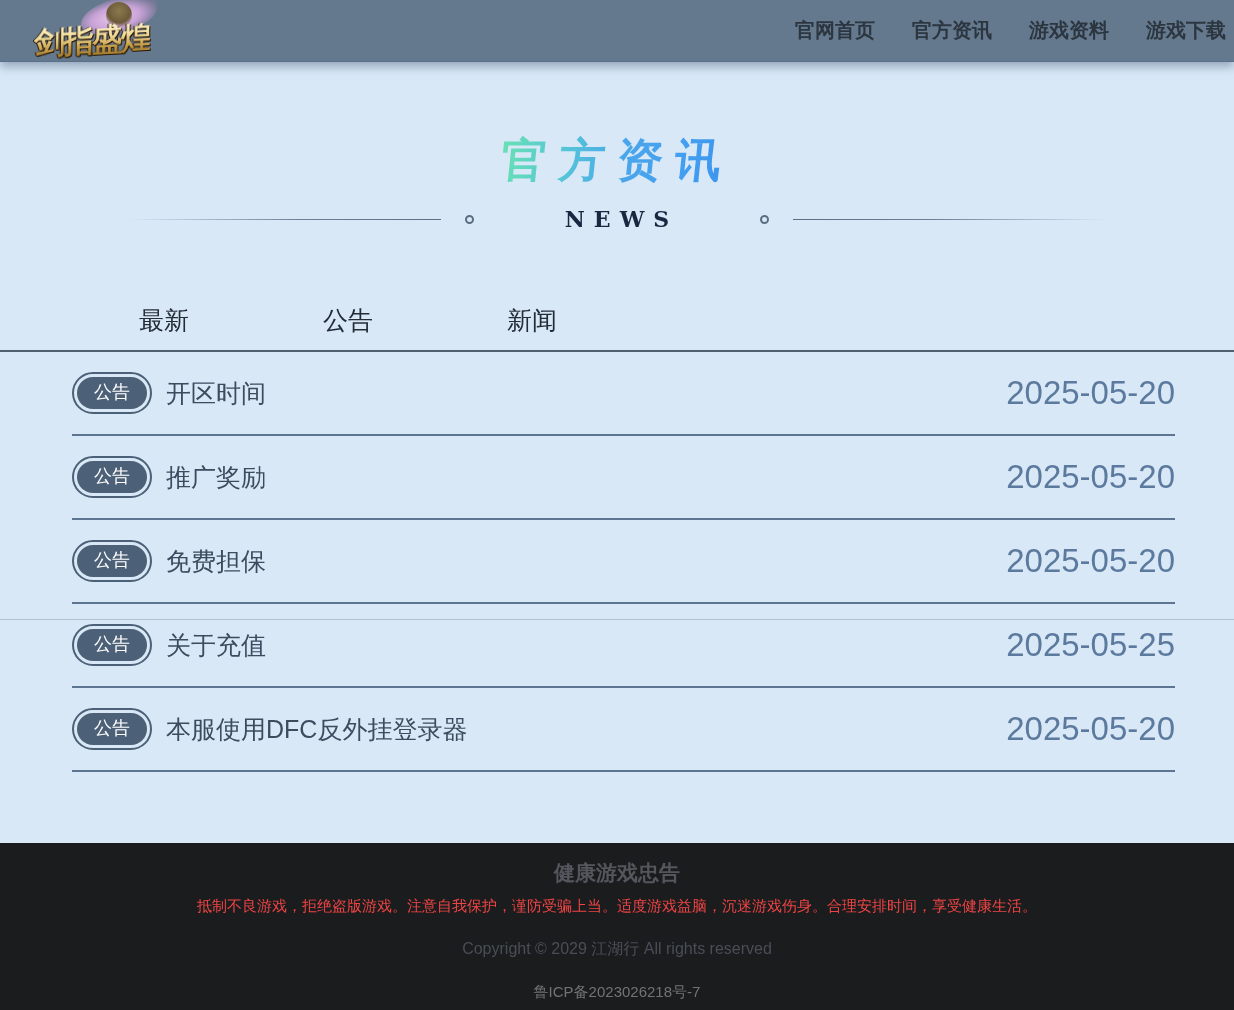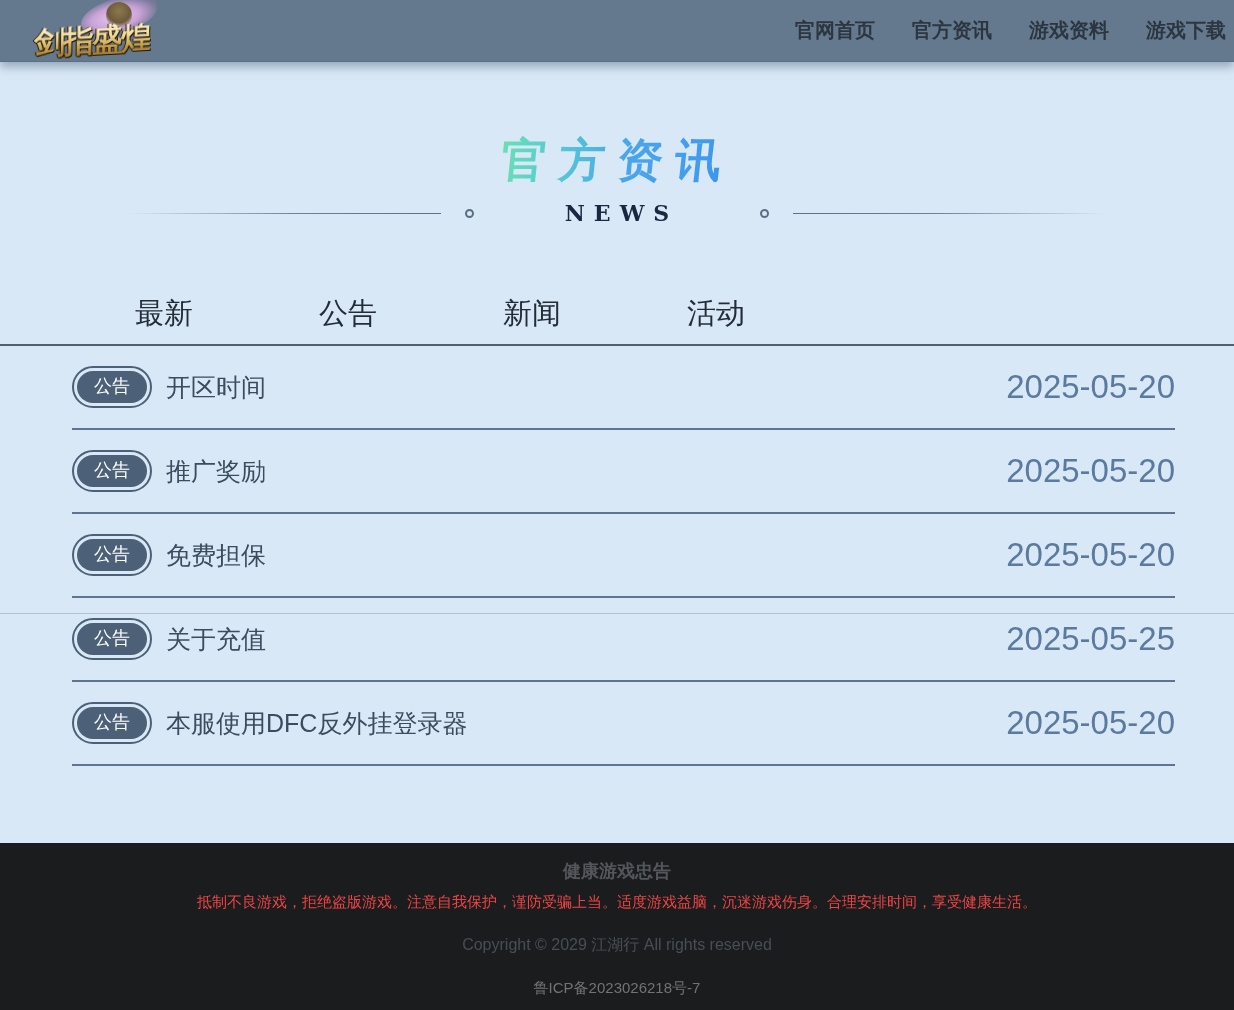--- a/index.html
+++ b/index.html
@@ -67,21 +67,21 @@
     font-family:"DejaVu Serif","Liberation Serif",serif;
     font-weight:900;
     font-size:46px;
     letter-spacing:12px;
     transform:skewX(-6deg);
     background:linear-gradient(90deg,#68e0b4 0%,#55c4d8 28%,#4aa6ea 52%,#45a0f0 75%,#3b94ec 100%);
     -webkit-background-clip:text; background-clip:text;
     -webkit-text-fill-color:transparent; color:transparent;
   }
   .hero-divider {
-    margin-top:8px;
+    margin-top:14px;
     display:flex;
     align-items:center;
     justify-content:center;
     height:26px;
     gap:24px;
   }
   .hr-line { height:1px; width:313px; }
   .hr-line.left  { background:linear-gradient(90deg,rgba(110,128,150,0) 0%,#6e8096 55%,#5c6f86 100%); }
   .hr-line.right { background:linear-gradient(270deg,rgba(110,128,150,0) 0%,#6e8096 55%,#5c6f86 100%); }
   .hr-ring {
@@ -106,21 +106,21 @@
     margin-top:58px;
     height:62px;
     display:flex;
     align-items:center;
     padding-left:72px;
     border-bottom:2px solid #51606e;
   }
   .tab {
     width:184px;
     text-align:center;
-    font-size:29px;
+    font-size:25px;
     color:#232d38;
     cursor:pointer;
   }
 
   
   .news-list { position:relative; padding:0 59px 0 72px; }
   .news-row {
     height:84px;
     display:flex;
     align-items:center;
@@ -167,21 +167,21 @@
   
   .footer {
     position:absolute;
     left:0; right:0; bottom:0;
     height:167px;
     background:#1b1c1e;
     text-align:center;
     padding-top:16px;
   }
   .footer-title {
-    font-size:18px;
+    font-size:21px;
     font-weight:700;
     color:#53575d;
     margin-bottom:10px;
   }
   .footer-advisory {
     font-size:15px;
     color:#ef4444;
     margin-bottom:23px;
   }
   .footer-copyright {
@@ -220,21 +220,20 @@
     <div class="hero-sub">NEWS</div>
     <div class="hr-ring"></div>
     <div class="hr-line right"></div>
   </div>
 </section>
 
 <div class="tabs">
   <div class="tab">最新</div>
   <div class="tab">公告</div>
   <div class="tab">新闻</div>
-  <div class="tab">活动</div>
 </div>
 
 <div class="news-list">
   <div class="news-row">
     <div class="badge">
         <div class="badge-inner">公告</div>
       </div>
     <div class="news-title">开区时间</div>
     <div class="news-date">2025-05-20</div>
   </div>

